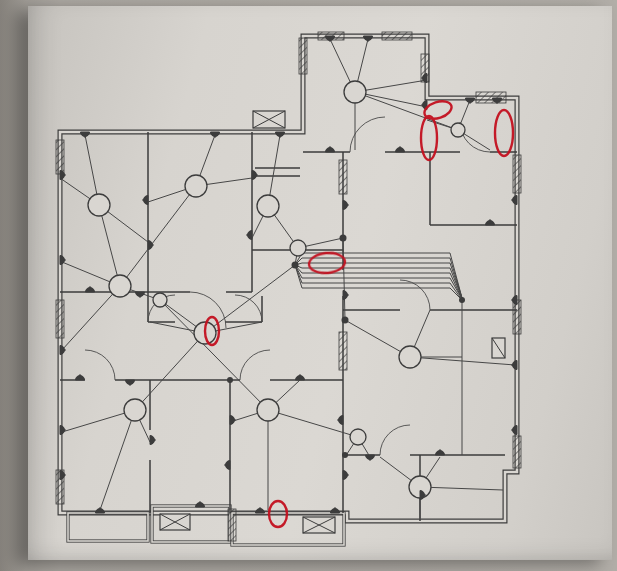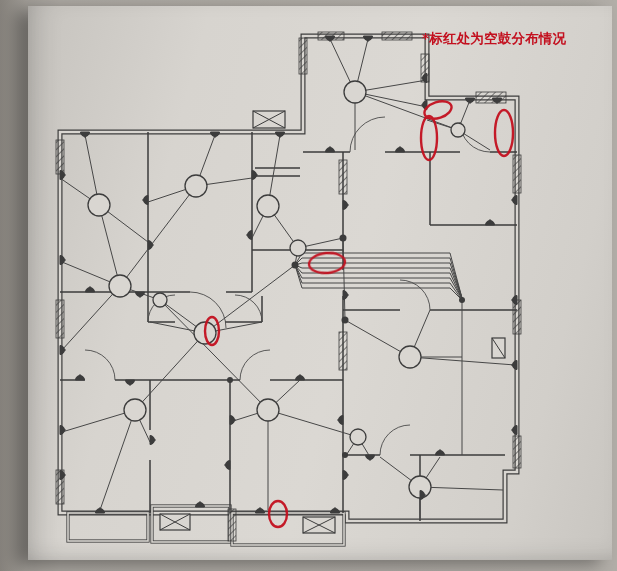--- a/index.html
+++ b/index.html
@@ -218,14 +218,13 @@
           <ellipse cx="438" cy="110" rx="14" ry="8" transform="rotate(-18 438 110)"></ellipse>
           <ellipse cx="429" cy="138" rx="8" ry="22" transform="rotate(0 429 138)"></ellipse>
           <ellipse cx="504" cy="133" rx="9" ry="23" transform="rotate(0 504 133)"></ellipse>
           <ellipse cx="327" cy="263" rx="18" ry="10" transform="rotate(-5 327 263)"></ellipse>
           <ellipse cx="212" cy="331" rx="7" ry="14" transform="rotate(0 212 331)"></ellipse>
           <ellipse cx="278" cy="514" rx="9" ry="13" transform="rotate(0 278 514)"></ellipse>
         </g>
     </svg>
   </div>
 
-  <div class="note" style="color: rgb(195, 16, 31);">*标红处为空鼓分布情况</div>
 </div>
 
 </body></html>

